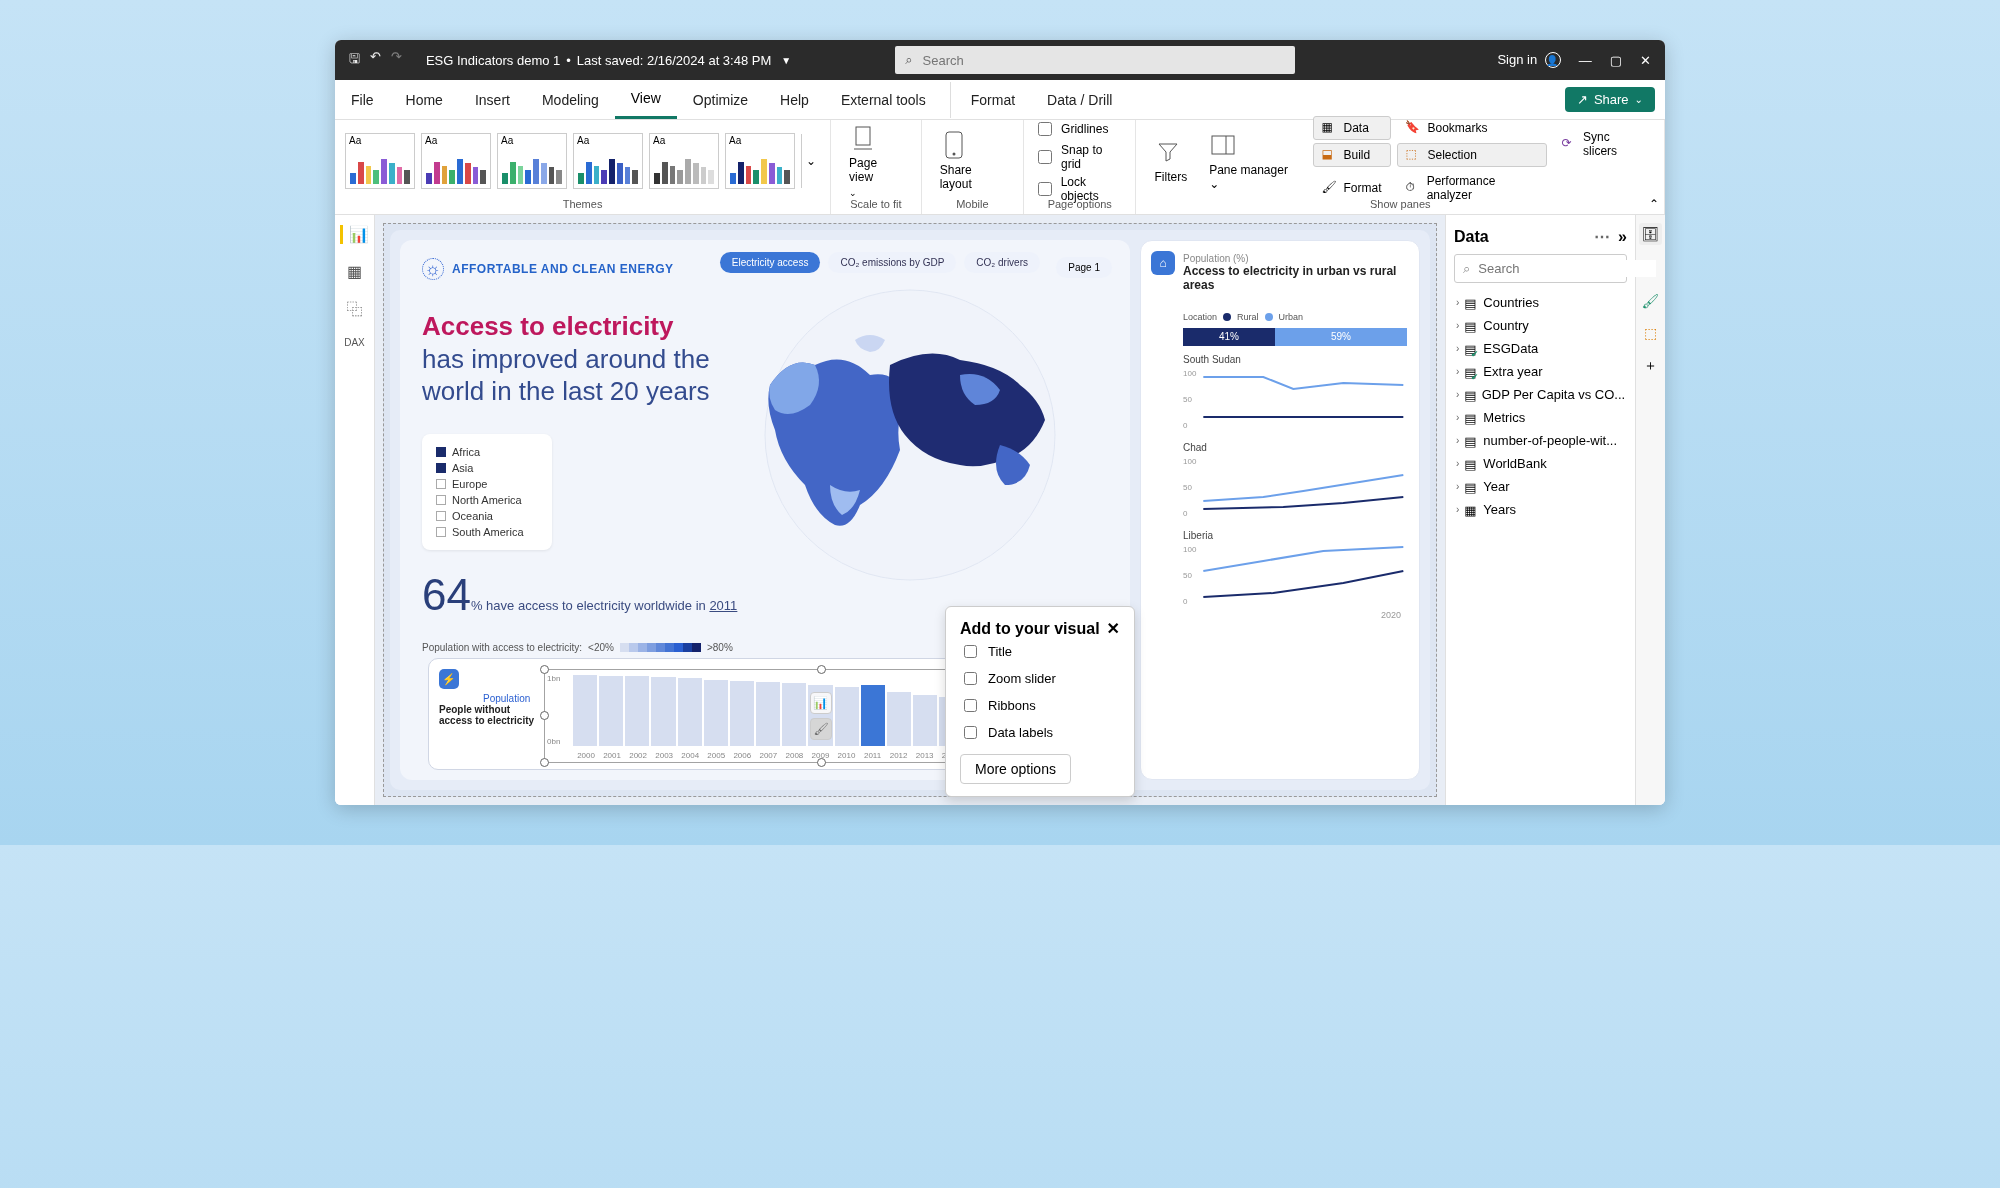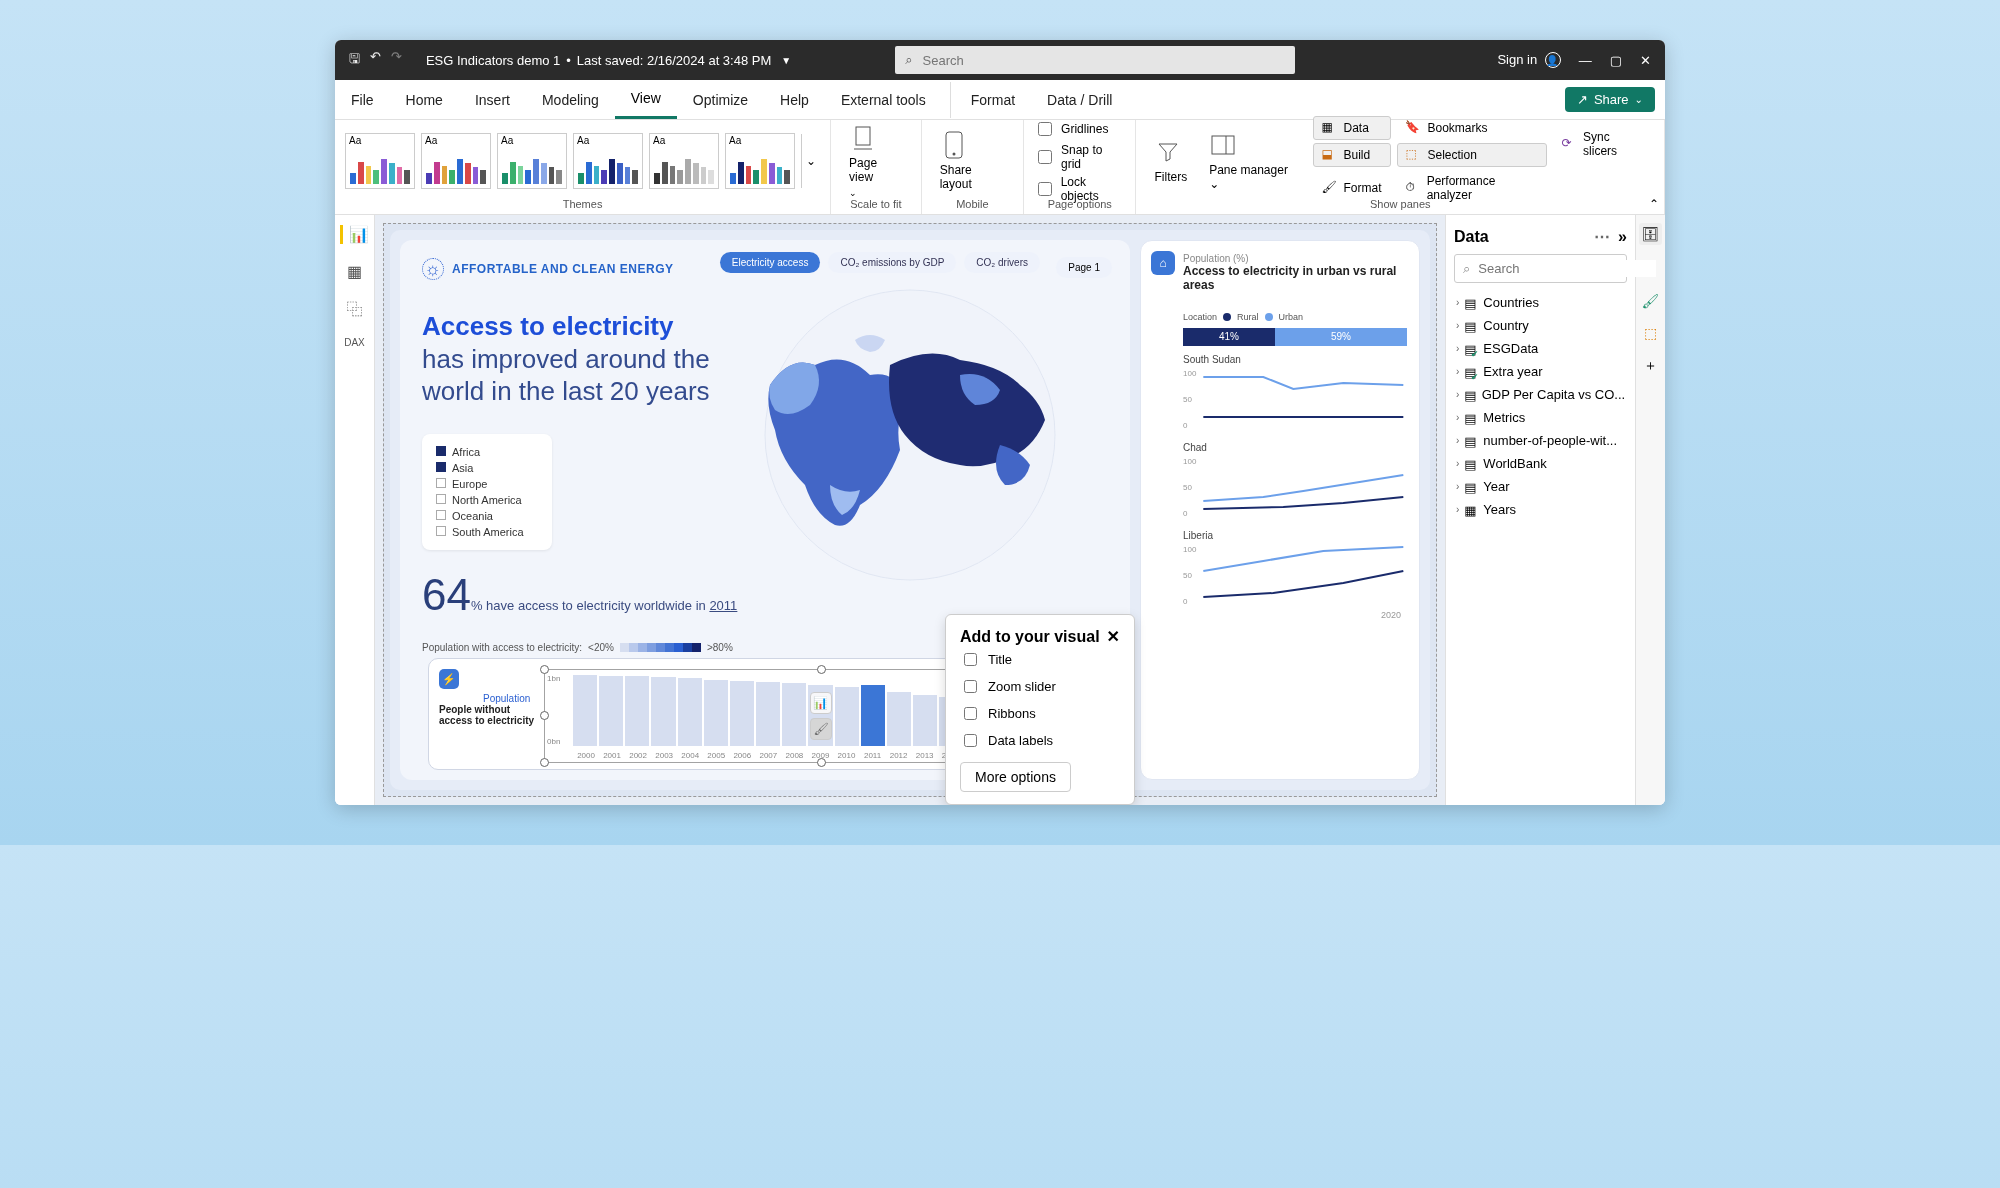--- a/index.html
+++ b/index.html
@@ -43,23 +43,23 @@
 .canvas{position:absolute;inset:8px;border:1px dashed #999;background:#dde5f2;}
 .report{position:absolute;inset:6px;background:#e6ecf7;border-radius:10px;display:flex;gap:10px;padding:10px;}
 .report-main{flex:1;background:#f2f5fb;border-radius:12px;padding:18px 22px;position:relative;}
 .report-side{width:280px;background:#fff;border-radius:12px;padding:12px;border:1px solid #e0e6f2;position:relative;overflow:hidden;}
 .brand{display:flex;align-items:center;gap:8px;color:#2563c9;font-weight:600;font-size:12px;letter-spacing:.5px;}
 .pills{position:absolute;top:12px;right:90px;display:flex;gap:8px;font-size:10px;}
 .pill{background:#eef2fb;color:#335;padding:5px 12px;border-radius:12px;}
 .pill.filled{background:#3b76d6;color:#fff;}
 .pagenum{position:absolute;top:17px;right:18px;font-size:10px;background:#eef2fb;padding:5px 12px;border-radius:12px;}
 .headline{font-size:26px;color:#334b8e;margin-top:30px;max-width:300px;line-height:1.25;}
-.headline b{color:#1d4ed8;font-weight:600;}
+.headline b{color:#be185d;font-weight:600;}
 .legendbox{margin-top:26px;background:#fff;border-radius:8px;padding:10px 14px;width:130px;font-size:11px;color:#333;box-shadow:0 1px 3px rgba(0,0,0,.08);}
-.legendbox div{display:flex;gap:6px;padding:2px 0;}
+.legendbox div{display:flex;align-items:center;gap:6px;padding:2px 0;}
 .legendbox .sw{width:10px;height:10px;display:inline-block;}
 .legendbox .sw.f{background:#1a2b6b;}
 .legendbox .sw.e{border:1px solid #aaa;}
 .bignum{margin-top:20px;font-size:13px;color:#3a4b80;}
 .bignum .n{font-size:44px;color:#2a3f7a;}
 .scalebar{margin-top:22px;font-size:10px;color:#555;display:flex;align-items:center;gap:6px;}
 .scalebar .grad{display:flex;}
 .scalebar .grad i{width:9px;height:9px;}
 .barchart-sel{position:absolute;left:28px;right:24px;bottom:10px;height:112px;background:#fff;border-radius:10px;border:1px solid #d0d6e4;display:flex;padding:10px 6px 6px 10px;}
 .barchart-sel .meta{width:105px;font-size:10px;color:#555;}
@@ -86,21 +86,21 @@
 .stackbar{margin-top:6px;height:18px;display:flex;font-size:10px;color:#fff;text-align:center;line-height:18px;}
 .stackbar .a{background:#1a2b6b;width:41%;}
 .stackbar .b{background:#6ca0ea;flex:1;color:#fff;}
 .mini{margin-top:8px;}
 .mini .name{font-size:10px;color:#444;}
 .mini .ax{display:flex;flex-direction:column;font-size:8px;color:#999;gap:17px;padding:4px 0;}
 .mini .chartrow{display:flex;gap:4px;}
 .mini svg{flex:1;height:60px;}
 .tick2020{text-align:right;font-size:9px;color:#999;padding-right:6px;}
 
-.suggest{position:absolute;right:310px;bottom:0;width:190px;background:#fff;border:1px solid #ccc;border-radius:6px;box-shadow:0 4px 12px rgba(0,0,0,.15);padding:12px 14px;font-size:13px;}
+.suggest{position:absolute;right:310px;bottom:8px;width:190px;background:#fff;border:1px solid #ccc;border-radius:6px;box-shadow:0 4px 12px rgba(0,0,0,.15);padding:12px 14px;font-size:13px;}
 .suggest .sh{font-weight:600;font-size:16px;display:flex;justify-content:space-between;align-items:center;}
 .suggest .row{display:flex;align-items:center;gap:8px;padding:4px 0;}
 .suggest button{margin-top:8px;padding:6px 14px;border:1px solid #ccc;background:#fff;border-radius:4px;font-size:14px;cursor:pointer;}
 
 .datapane{width:190px;background:#fff;border-left:1px solid #e0e0e0;font-size:13px;padding:8px;position:relative;}
 .datapane .dh{font-weight:600;font-size:16px;padding:4px 0 8px;display:flex;align-items:center;}
 .datapane .dh .more{margin-left:auto;color:#666;}
 .datapane .srch{border:1px solid #ccc;border-radius:3px;padding:5px 8px;display:flex;align-items:center;gap:6px;color:#888;}
 .datapane .srch input{border:0;outline:0;flex:1;font-size:13px;}
 .datapane .tree{margin-top:8px;}

